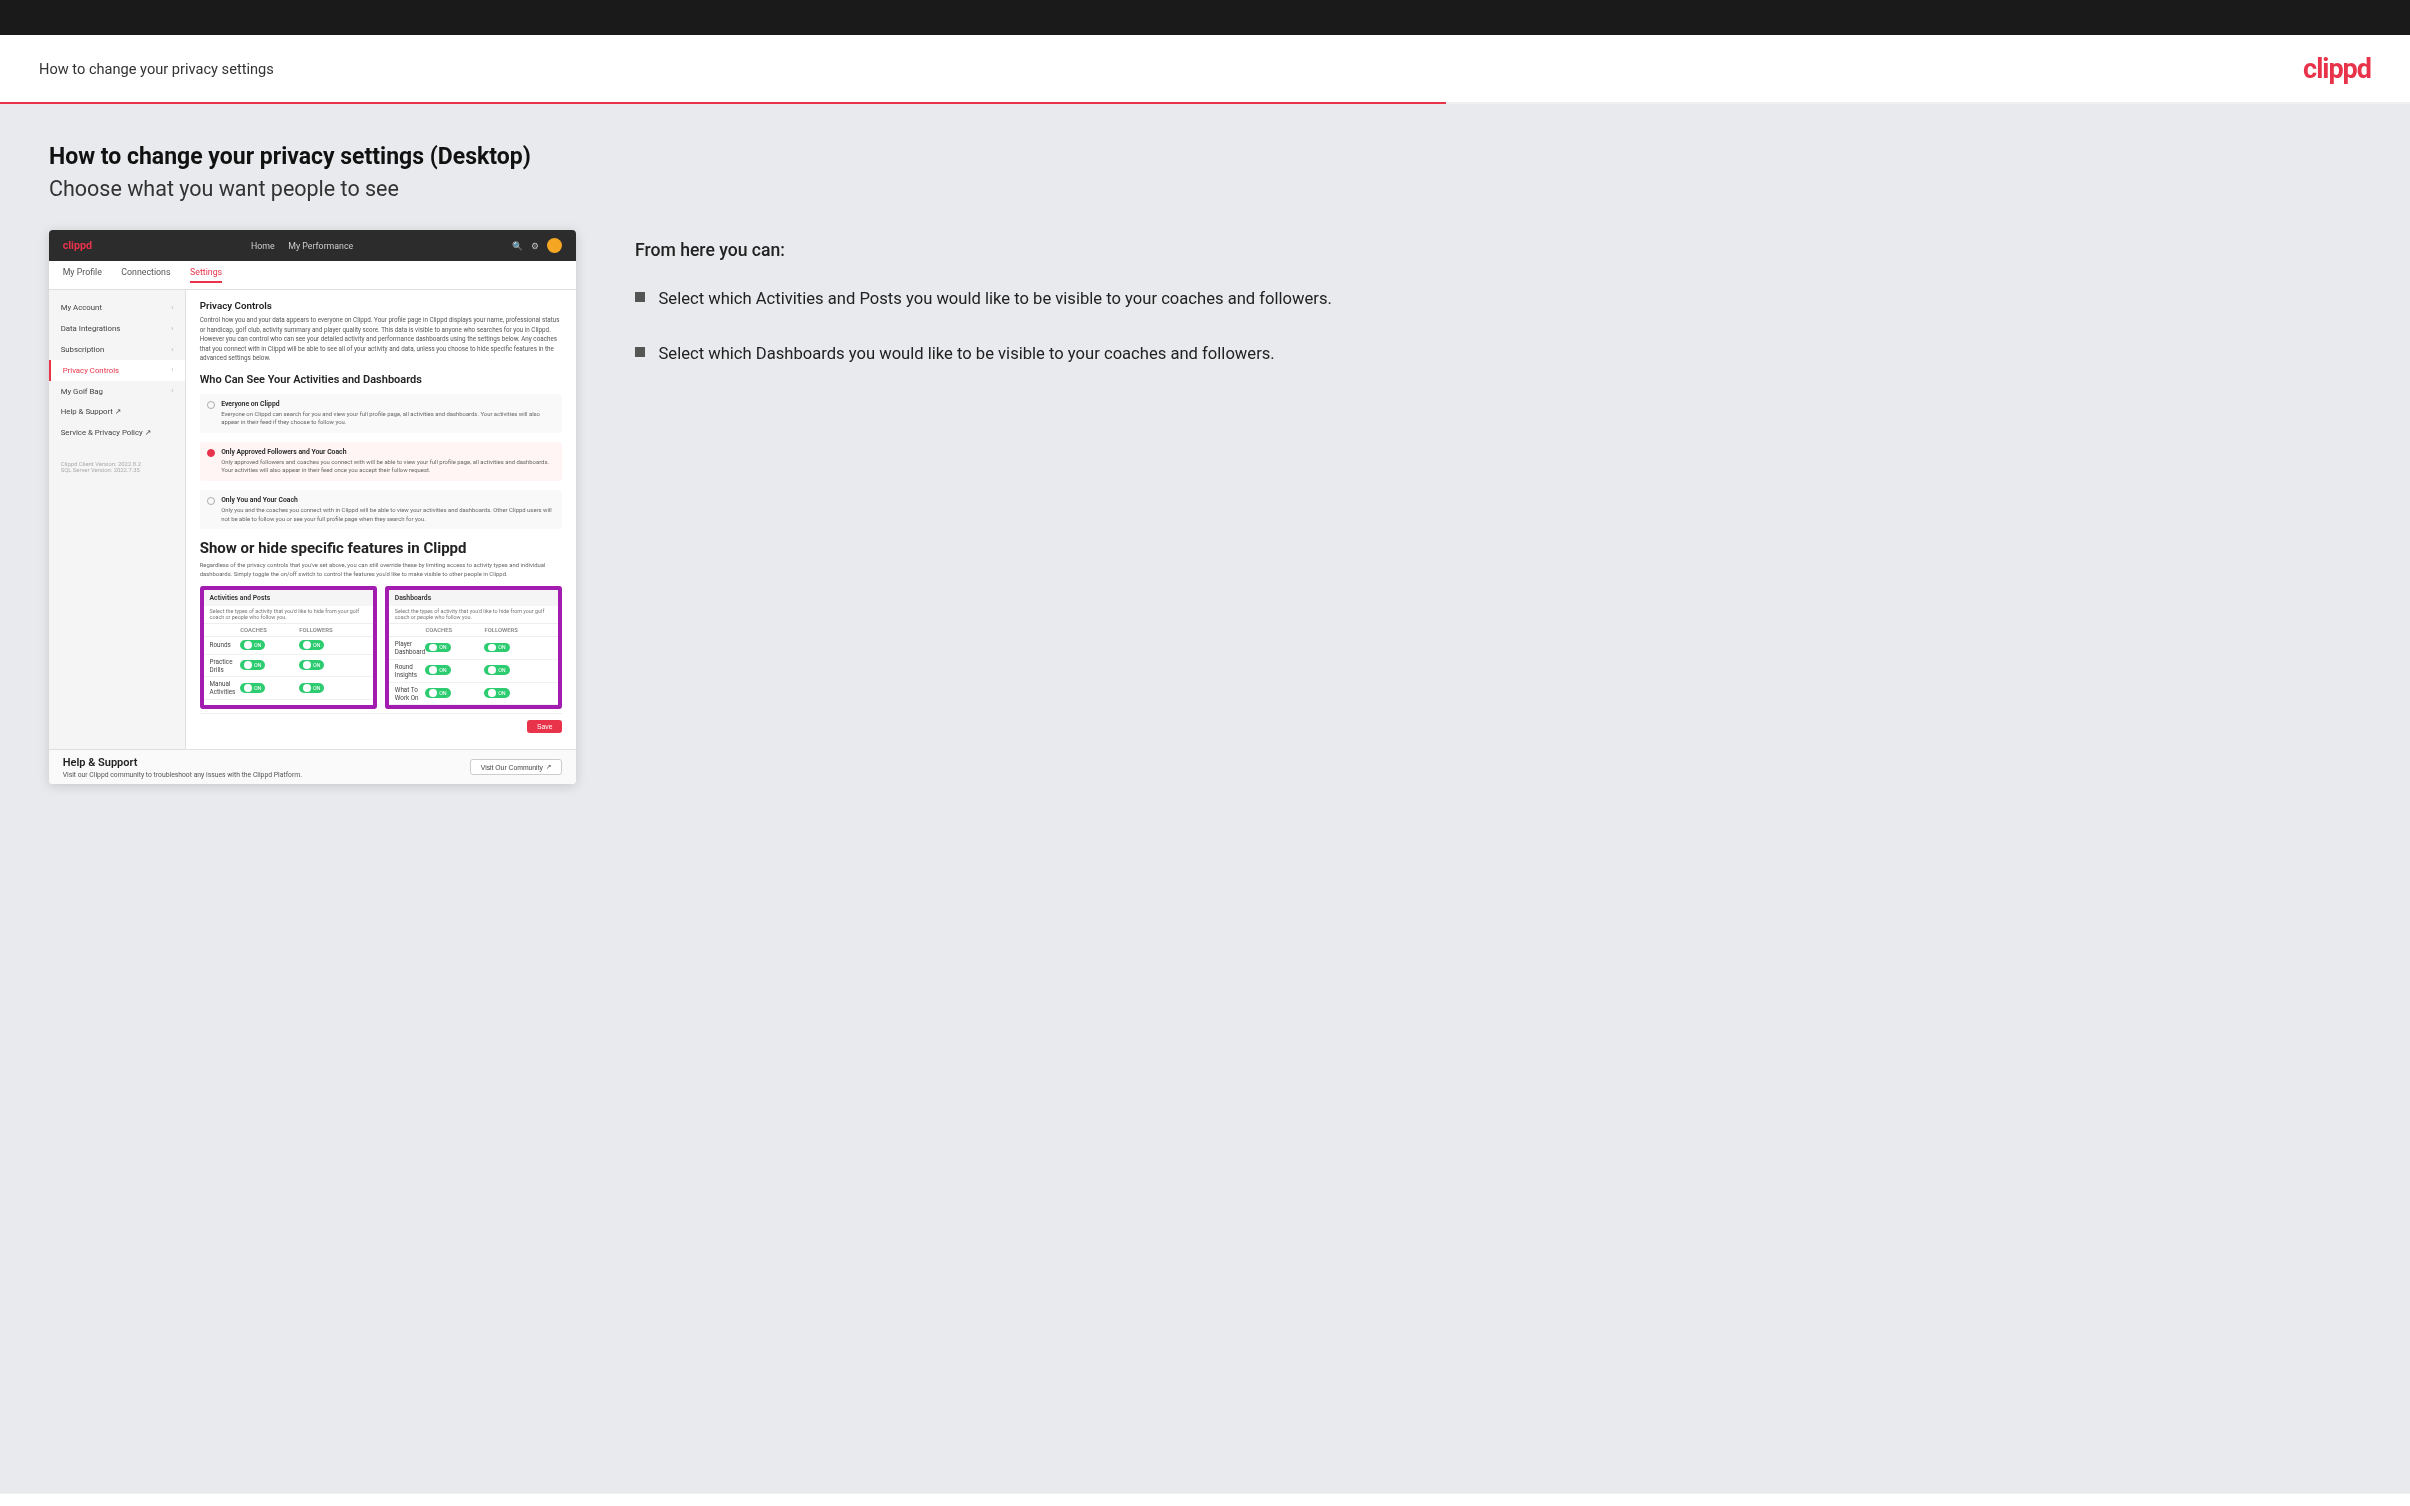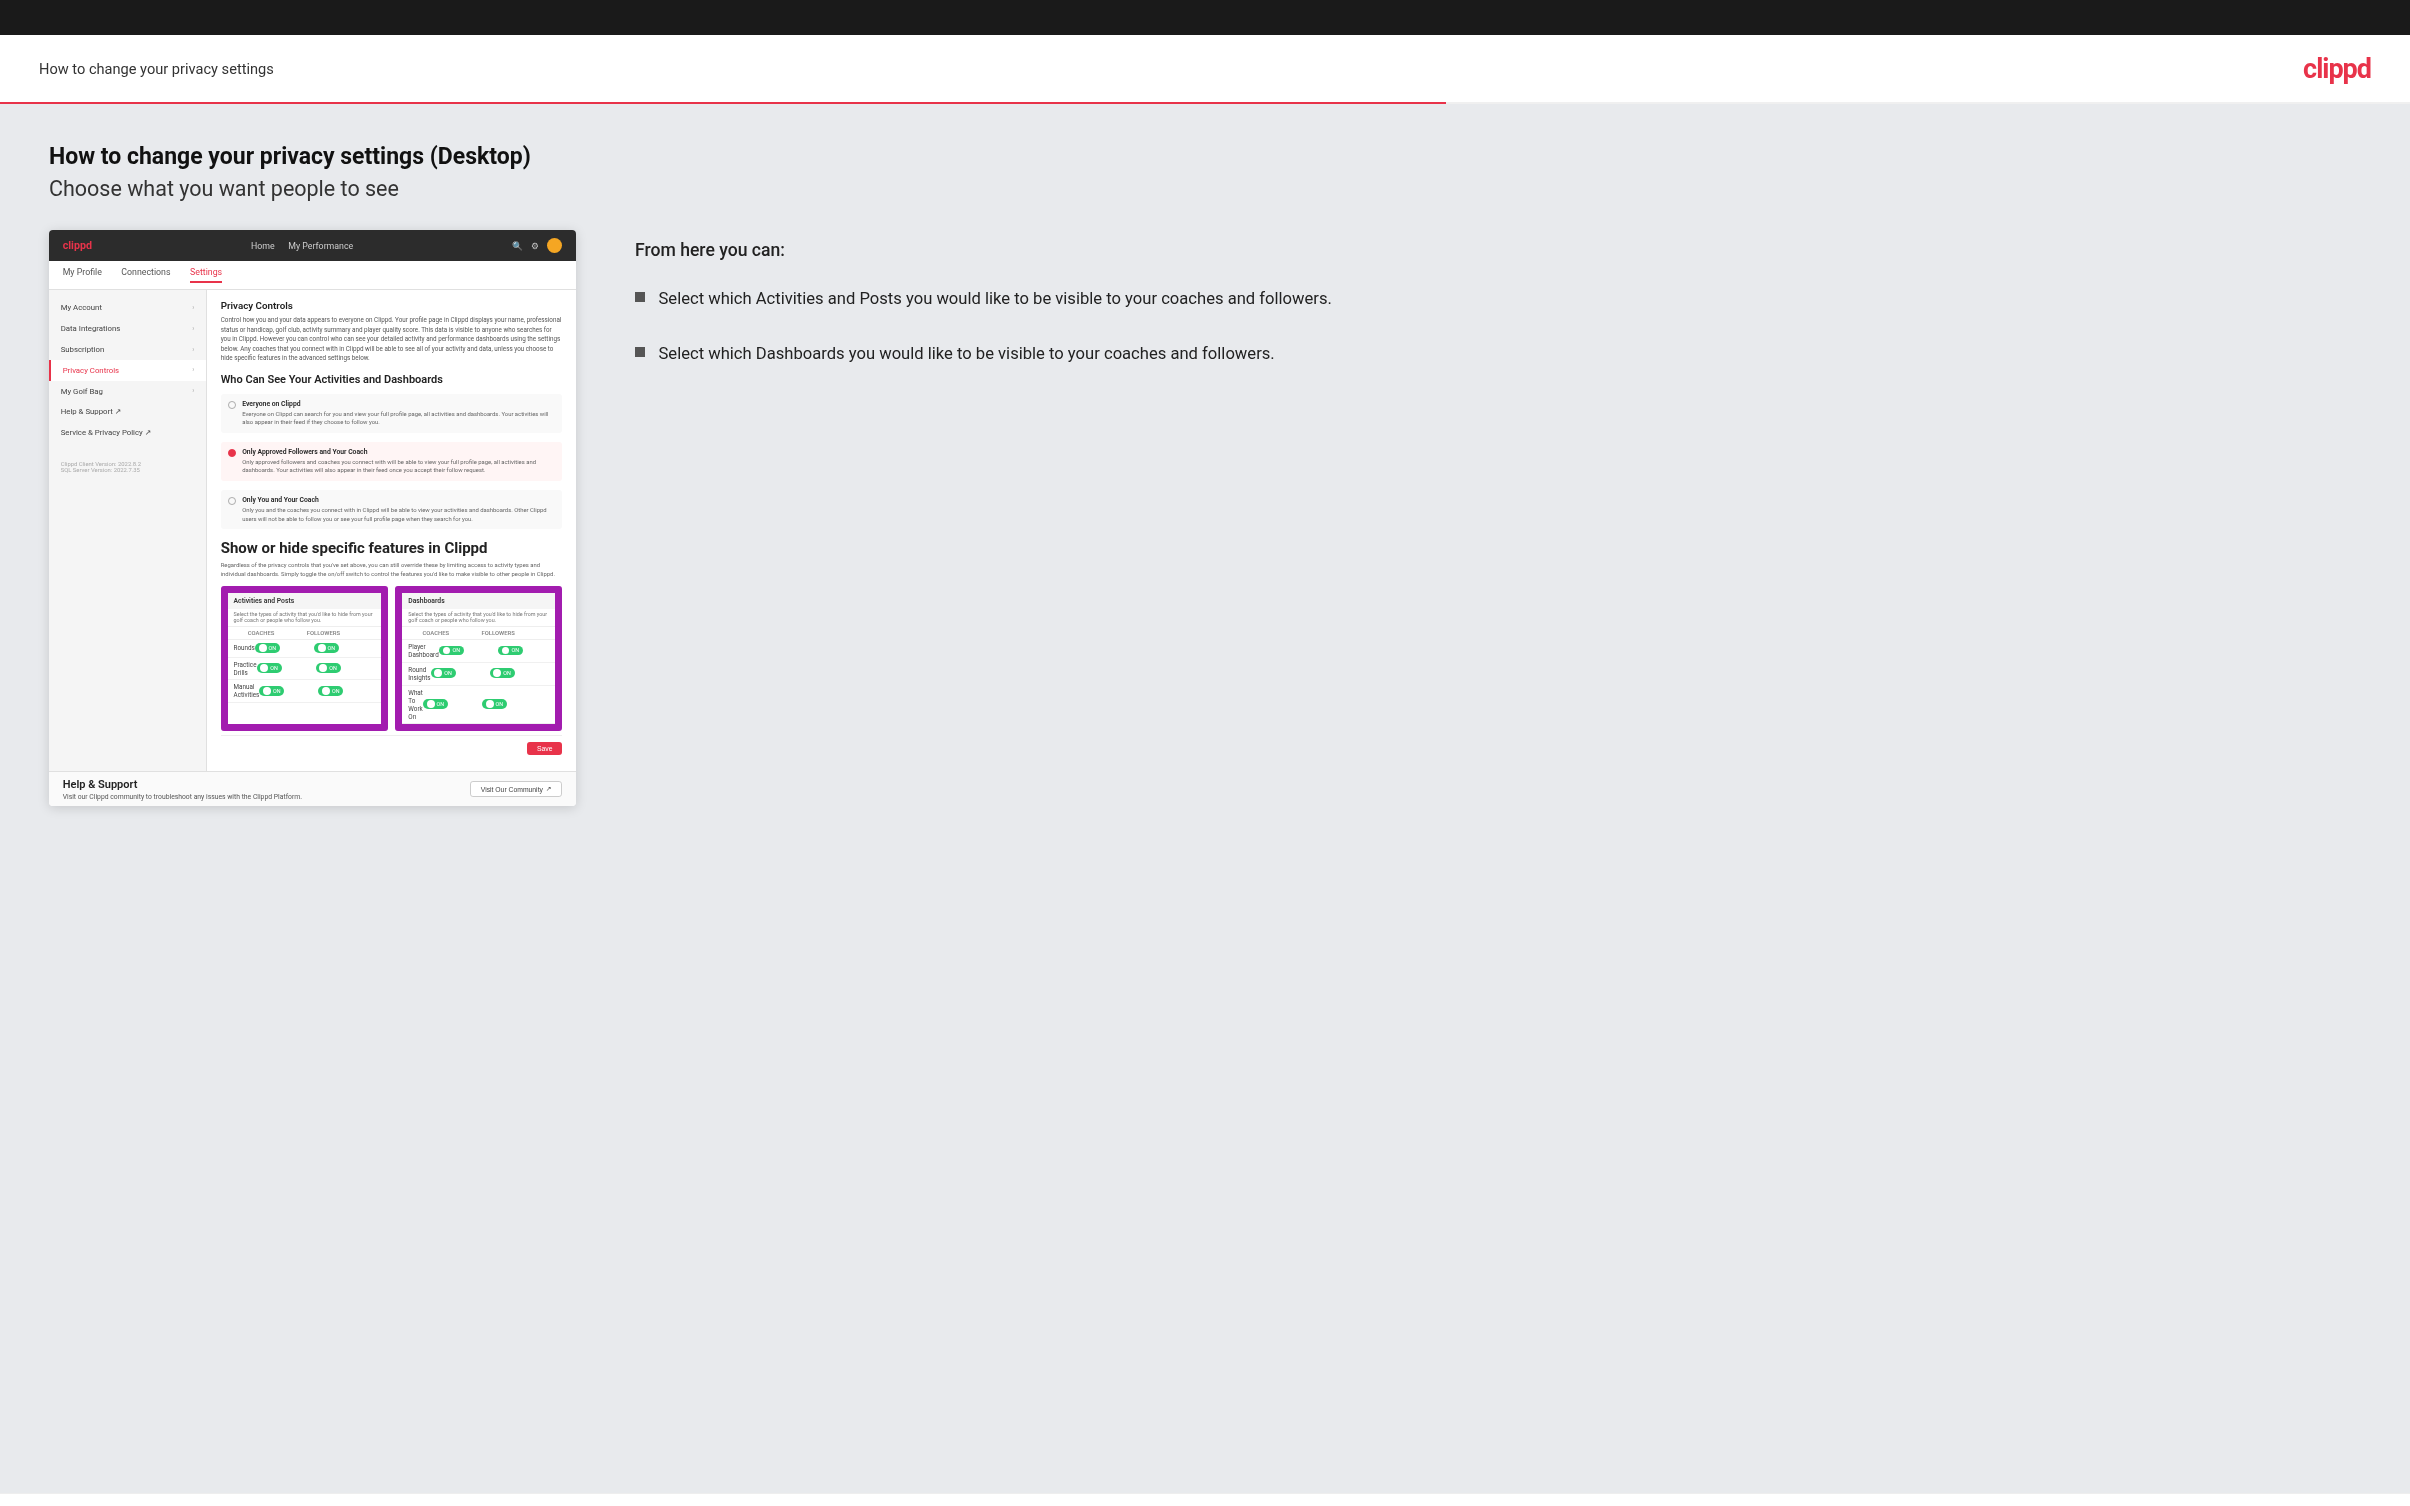--- a/index.html
+++ b/index.html
@@ -134,21 +134,21 @@
     }
 
     
     .mock-body {
       display: flex;
       background: #fff;
     }
 
     
     .mock-sidebar {
-      width: 158px;
+      width: 137px;
       background: #f5f5f5;
       border-right: 1px solid #e0e0e0;
       padding: 7.8px 0;
       flex-shrink: 0;
     }
     .mock-sidebar-item {
       padding: 5.9px 11.7px;
       font-size: 7.8px;
       color: #444;
       display: flex;
@@ -248,21 +248,21 @@
       color: #666;
       margin-bottom: 7.8px;
       line-height: 1.4;
     }
     .mock-toggle-tables {
       display: flex;
       gap: 7.8px;
     }
     .mock-toggle-table {
       flex: 1;
-      border: 7px solid #a21caf;
+      border: 4px solid #a21caf;
       border-radius: 2.9px;
       overflow: hidden;
     }
     .mock-table-header {
       background: #f5f5f5;
       padding: 3.9px 5.9px;
       font-size: 6.8px;
       font-weight: 600;
       color: #333;
     }

